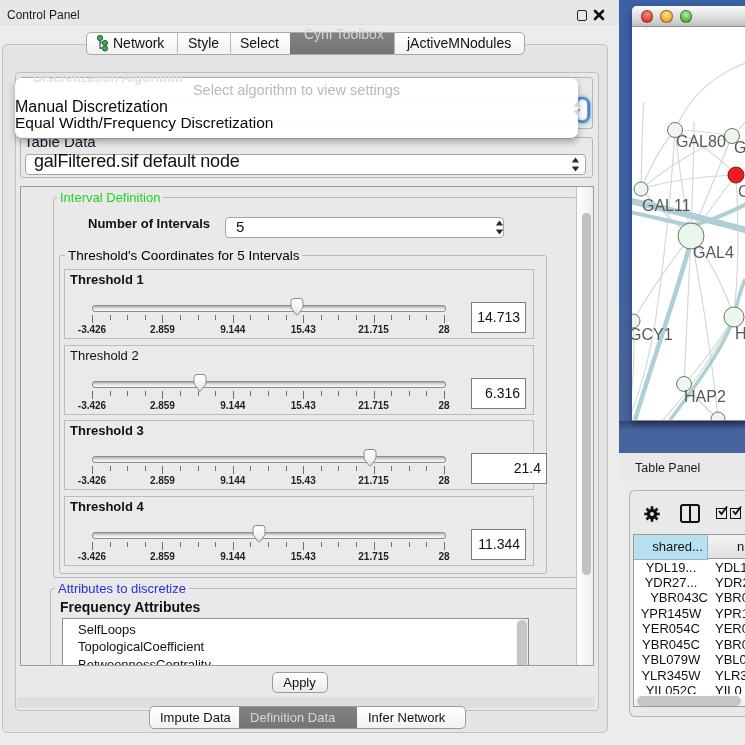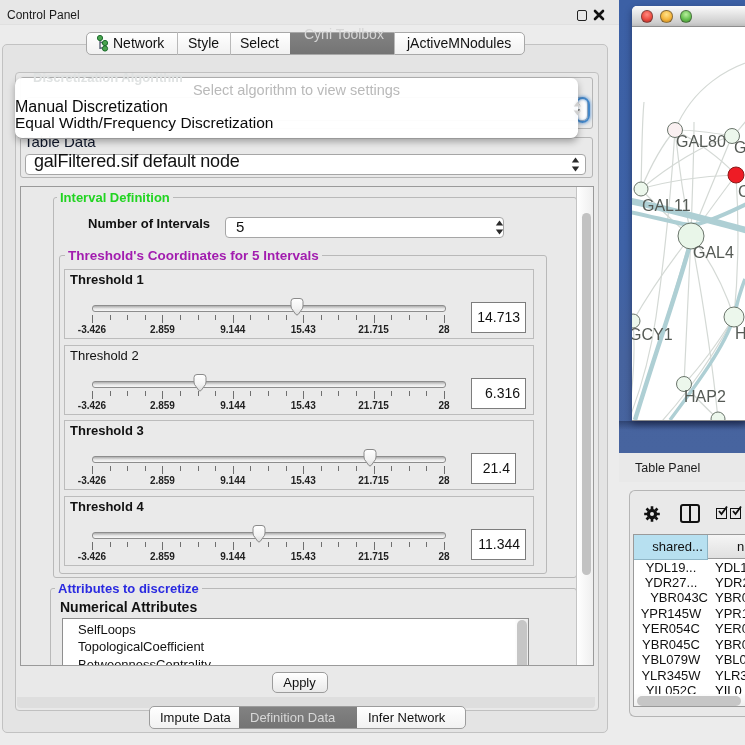--- a/index.html
+++ b/index.html
@@ -1,19 +1,19 @@
 <!DOCTYPE html>
 <html><head><meta charset="utf-8">
 <style>
 html,body{margin:0;padding:0}
 #page{position:relative;width:745px;height:745px;background:#ececec;
   font-family:"Liberation Sans",sans-serif;overflow:hidden}
 .a{position:absolute}
 .gb{position:absolute;border:1px solid #b5b5b5;border-radius:3px}
-.gbt{position:absolute;padding:0 3px;font-size:13px;font-weight:bold;background:#e9e9e9;white-space:nowrap}
+.gbt{position:absolute;padding:0 3px;font-size:13px;font-weight:normal;background:#e9e9e9;white-space:nowrap}
 .cmb{position:absolute;background:#fff;border:1px solid #a6a6a6;border-radius:4px;font-size:13px;color:#111;white-space:nowrap}
 .lbl{position:absolute;font-size:13px;color:#111;white-space:nowrap}
 </style></head><body>
 <div id="page">
 
 <div class="a" style="left:0;top:0;width:619px;height:745px;background:#ececec"></div>
 <div class="a" style="left:0;top:0;width:619px;height:24px;background:#e7e7e7;border-bottom:1px solid #e0e0e0"></div>
 <div class="a" style="left:7px;top:8px;font-size:12px;color:#1a1a1a">Control Panel</div>
 <div class="a" style="left:577px;top:9.5px;width:8px;height:9px;border:1.8px solid #222;border-radius:2px"></div>
 <svg class="a" style="left:592.5px;top:9px" width="12" height="12" viewBox="0 0 12 12">
@@ -57,21 +57,21 @@
 <div class="gb" style="left:32px;top:9.5px;width:522px;height:379px;border-color:#b9b9b9"></div>
 <div class="gbt" style="left:36px;top:3px;color:#21d421">Interval Definition</div>
 <div class="a lbl" style="left:67px;top:28.5px;font-weight:bold">Number of Intervals</div>
 <div class="cmb" style="left:204px;top:30px;width:277px;height:19px"></div>
 <div class="a lbl" style="left:215px;top:31px;font-size:15px">5</div>
 <svg class="a" style="left:473px;top:32.5px" width="11" height="15" viewBox="0 0 11 15">
 <path d="M5.5 0.5 L9.2 5.5 H1.8 Z" fill="#2b2b2b"></path>
         <path d="M5.5 14.5 L9.2 9.5 H1.8 Z" fill="#2b2b2b"></path>
       </svg>
 <div class="gb" style="left:38px;top:67.5px;width:486px;height:317px;border-color:#b9b9b9"></div>
-<div class="gbt" style="left:44px;top:61px;color:#a21caf;font-size:13.5px">Threshold's Coordinates for 5 Intervals</div>
+<div class="gbt" style="left:44px;top:61px;color:#000000;font-size:13.5px">Threshold's Coordinates for 5 Intervals</div>
 <div class="a" style="left:43px;top:82px;width:470px;height:70px;background:#eaeaea;border:1px solid #bcbcbc;box-sizing:border-box"></div>
 <div class="a lbl" style="left:49px;top:85px;font-weight:bold">Threshold 1</div>
 <div class="a" style="left:71px;top:118px;width:352px;height:5px;border:1px solid #8d8d8d;border-radius:3px;background:linear-gradient(#adadad,#e8e8e8 55%,#f7f7f7)"></div>
 <div class="a" style="left:71.0px;top:128px;width:1px;height:8px;background:#6f6f6f"></div>
 <div class="a" style="left:88.6px;top:128px;width:1px;height:5px;background:#6f6f6f"></div>
 <div class="a" style="left:106.2px;top:128px;width:1px;height:5px;background:#6f6f6f"></div>
 <div class="a" style="left:123.8px;top:128px;width:1px;height:5px;background:#6f6f6f"></div>
 <div class="a" style="left:141.4px;top:128px;width:1px;height:8px;background:#6f6f6f"></div>
 <div class="a" style="left:159.0px;top:128px;width:1px;height:5px;background:#6f6f6f"></div>
 <div class="a" style="left:176.6px;top:128px;width:1px;height:5px;background:#6f6f6f"></div>
@@ -180,21 +180,21 @@
 <svg class="a" style="left:341px;top:261.4px" width="16" height="20" viewBox="0 0 16 20">
 <defs>
           <linearGradient id="th3" x1="0" y1="0" x2="0" y2="1">
 <stop offset="0" stop-color="#ffffff"></stop>
             <stop offset="0.6" stop-color="#f2f2f2"></stop>
             <stop offset="1" stop-color="#d9d9d9"></stop>
           </linearGradient>
         </defs>
 <path d="M2,4.5 Q2,1.5 5,1.5 L11,1.5 Q14,1.5 14,4.5 L14,9 Q14,11.5 12.2,13.2 L9.4,17.2 Q8,19 6.6,17.2 L3.8,13.2 Q2,11.5 2,9 Z" fill="url(#th3)" stroke="#8a8a8a" stroke-width="1"></path>
       </svg>
-<div class="a" style="left:450px;top:266.4px;width:45px;height:31px;background:#fff;border:1px solid #7d7d7d;box-sizing:border-box;font-size:14px;color:#111;text-align:right;padding-right:5px;line-height:29px">21.4</div>
+<div class="a" style="left:450px;top:266.4px;width:76px;height:31px;background:#fff;border:1px solid #7d7d7d;box-sizing:border-box;font-size:14px;color:#111;text-align:right;padding-right:5px;line-height:29px">21.4</div>
 <div class="a" style="left:43px;top:309.1px;width:470px;height:70px;background:#eaeaea;border:1px solid #bcbcbc;box-sizing:border-box"></div>
 <div class="a lbl" style="left:49px;top:312.1px;font-weight:bold">Threshold 4</div>
 <div class="a" style="left:71px;top:345.1px;width:352px;height:5px;border:1px solid #8d8d8d;border-radius:3px;background:linear-gradient(#adadad,#e8e8e8 55%,#f7f7f7)"></div>
 <div class="a" style="left:71.0px;top:355.1px;width:1px;height:8px;background:#6f6f6f"></div>
 <div class="a" style="left:88.6px;top:355.1px;width:1px;height:5px;background:#6f6f6f"></div>
 <div class="a" style="left:106.2px;top:355.1px;width:1px;height:5px;background:#6f6f6f"></div>
 <div class="a" style="left:123.8px;top:355.1px;width:1px;height:5px;background:#6f6f6f"></div>
 <div class="a" style="left:141.4px;top:355.1px;width:1px;height:8px;background:#6f6f6f"></div>
 <div class="a" style="left:159.0px;top:355.1px;width:1px;height:5px;background:#6f6f6f"></div>
 <div class="a" style="left:176.6px;top:355.1px;width:1px;height:5px;background:#6f6f6f"></div>
@@ -224,21 +224,21 @@
 <stop offset="0" stop-color="#ffffff"></stop>
             <stop offset="0.6" stop-color="#f2f2f2"></stop>
             <stop offset="1" stop-color="#d9d9d9"></stop>
           </linearGradient>
         </defs>
 <path d="M2,4.5 Q2,1.5 5,1.5 L11,1.5 Q14,1.5 14,4.5 L14,9 Q14,11.5 12.2,13.2 L9.4,17.2 Q8,19 6.6,17.2 L3.8,13.2 Q2,11.5 2,9 Z" fill="url(#th4)" stroke="#8a8a8a" stroke-width="1"></path>
       </svg>
 <div class="a" style="left:450px;top:342.1px;width:55px;height:31px;background:#fff;border:1px solid #7d7d7d;box-sizing:border-box;font-size:14px;color:#111;text-align:right;padding-right:5px;line-height:29px">11.344</div>
 <div class="gb" style="left:29px;top:400.5px;width:525px;height:120px;border-color:#b9b9b9"></div>
 <div class="gbt" style="left:34px;top:394px;color:#2a2ae0">Attributes to discretize</div>
-<div class="a lbl" style="left:39px;top:411.5px;font-weight:bold;font-size:14px">Numerical Attributes</div>
+<div class="a lbl" style="left:39px;top:411.5px;font-weight:bold;font-size:14px">Frequency Attributes</div>
 <div class="a" style="left:41px;top:431px;width:467px;height:60px;background:#fff;border:1px solid #8f8f8f;box-sizing:border-box"></div>
 <div class="a lbl" style="left:57px;top:434.5px">SelfLoops</div>
 <div class="a lbl" style="left:57px;top:452px">TopologicalCoefficient</div>
 <div class="a lbl" style="left:57px;top:469.5px">BetweennessCentrality</div>
 <div class="a" style="left:493.5px;top:432px;width:13.5px;height:55px;background:linear-gradient(90deg,#fdfdfd,#ededed)"></div>
 <div class="a" style="left:495.5px;top:433px;width:10px;height:52px;background:#c6c6c6;border-radius:5px"></div>
 <div class="a" style="left:555px;top:0;width:19px;height:480px;background:linear-gradient(90deg,#ffffff,#ececec);border-left:1px solid #c4c4c4"></div>
 <div class="a" style="left:561px;top:26px;width:9px;height:362px;background:#c2c2c2;border-radius:4.5px"></div>
 </div>
 <div class="a" style="left:271.5px;top:671.5px;width:56px;height:21.5px;background:linear-gradient(#ffffff,#e9e9e9);border:1px solid #9c9c9c;border-radius:5px;box-sizing:border-box;text-align:center;font-size:13px;line-height:19px;color:#111">Apply</div>

